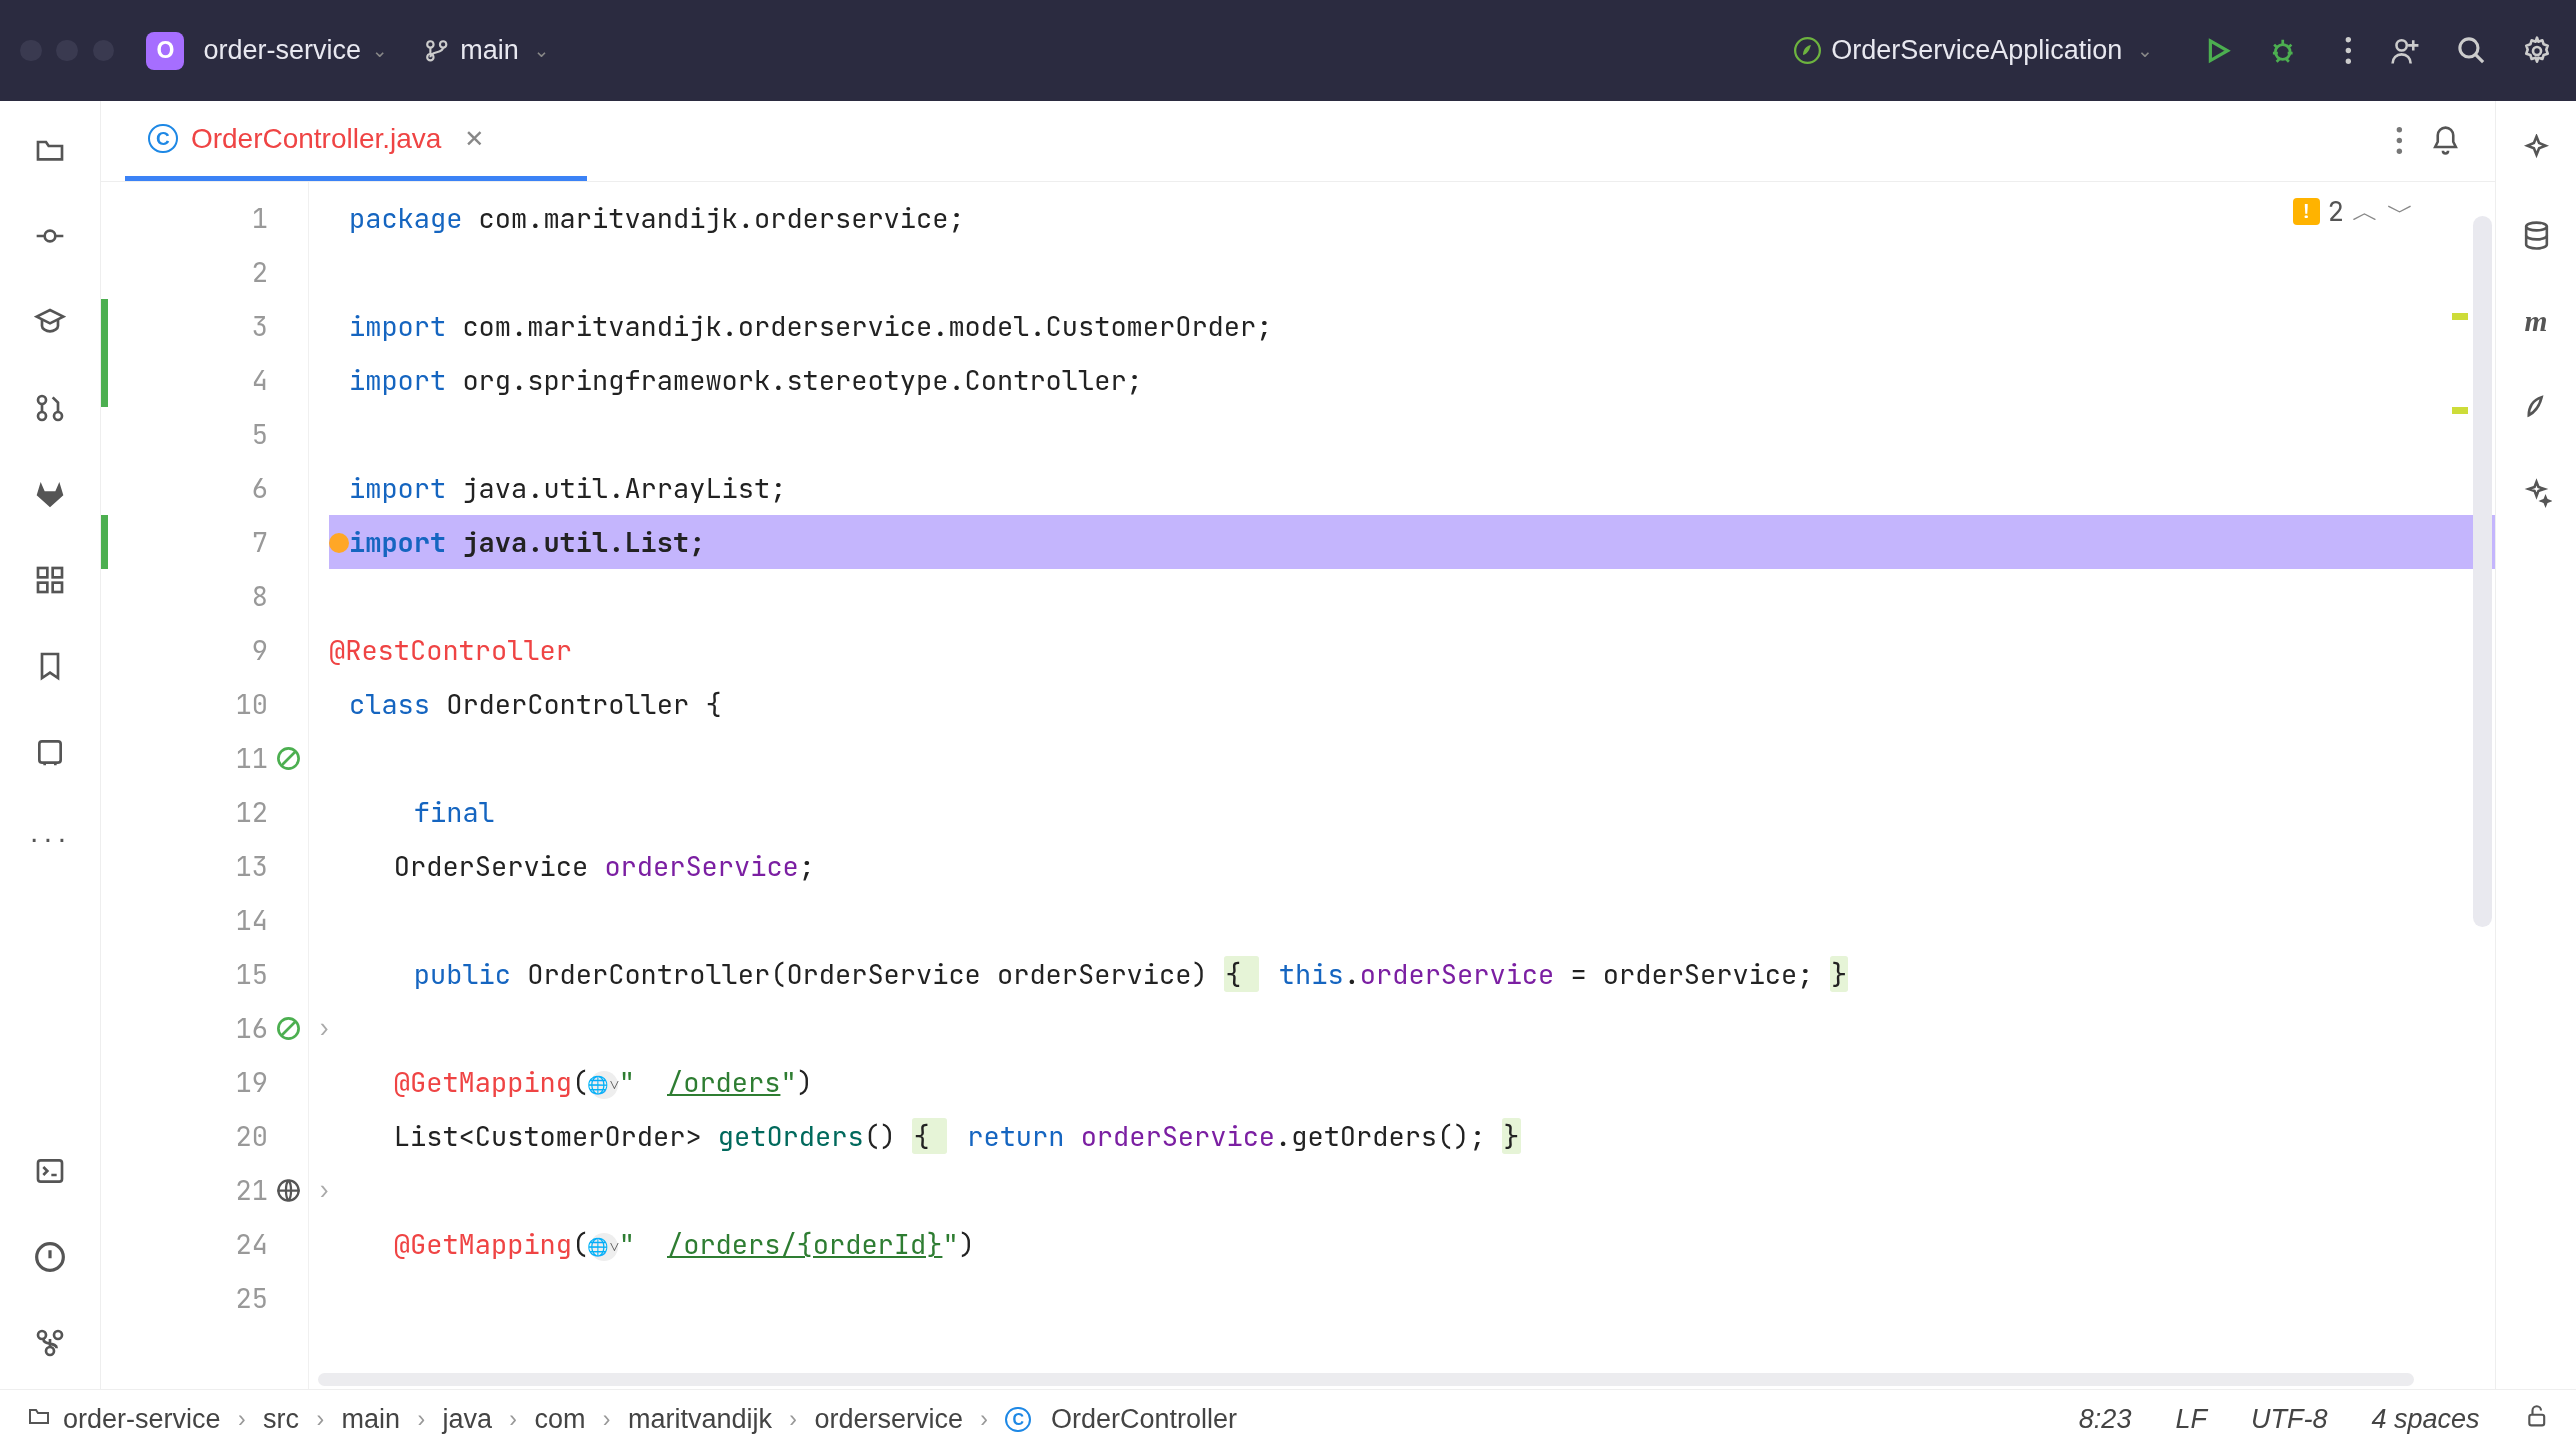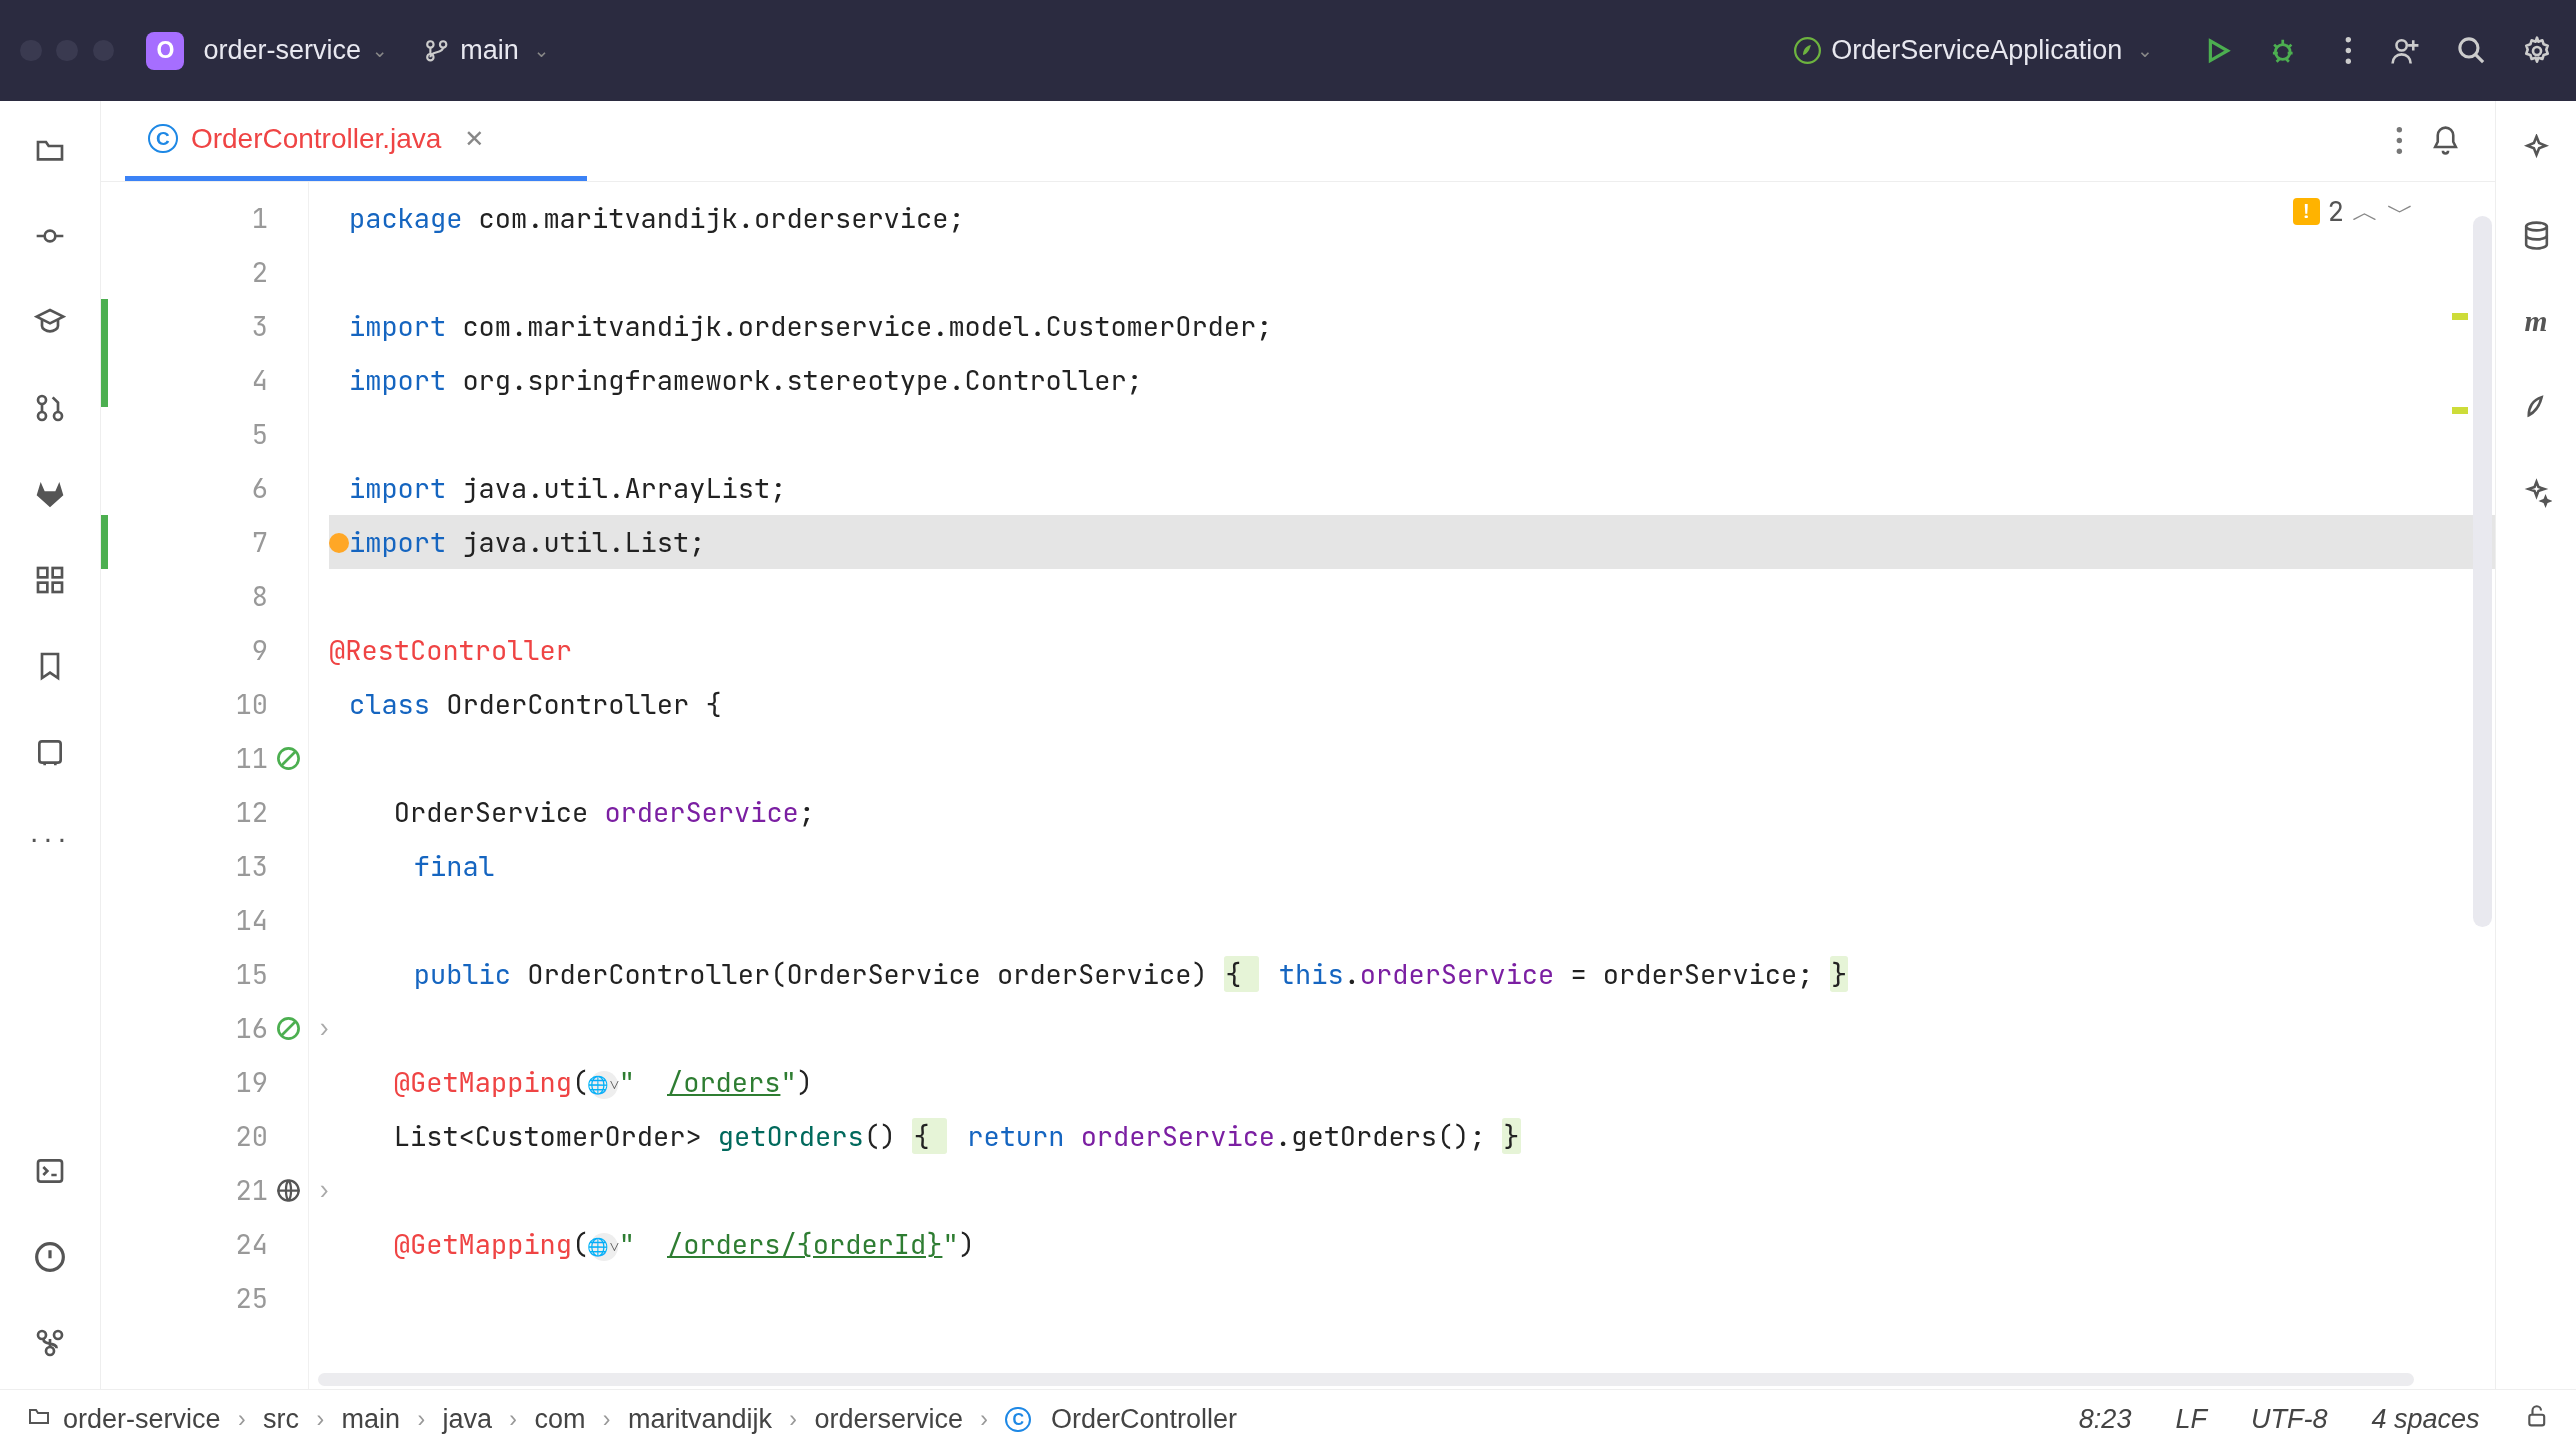--- a/index.html
+++ b/index.html
@@ -101,21 +101,21 @@
     .vcs-strip-3-4{position:absolute; top:calc(9.4px + 54px*2); left:0; width:6.7px; height:calc(54px*2); background:#4caf50;}
     .vcs-strip-7{position:absolute; top:calc(9.4px + 54px*6); left:0; width:6.7px; height:54px; background:#4caf50;}
     .g-icon{position:absolute; right:4px; width:32px;height:32px; display:flex;align-items:center;justify-content:center;}
     .g-fold{position:absolute; right:-23px; font-size:23px; color:#aaa;}
     .code {
       flex:1; padding-top:9.4px; padding-left: 20px;
       font-family: "JetBrains Mono","Menlo","Consolas",monospace;
       font-size: 27px; color:#222; position:relative; min-width:0; overflow:hidden;
     }
     .cline { height:54px; line-height:54px; white-space: pre; }
-    .hl-line { background:#e5e5e5; }
+    .hl-line { background:#c4b5fd;font-weight:bold; }
     .kw{color:#1565c0;margin-left:20px;}
     .ann{color:#ef4444;}
     .field{color:#7b1fa2;}
     .str{color:#2e7d32;}
     .str-u{color:#2e7d32; text-decoration: underline; margin-left: 32px;}
     .func{color:#00695c;}
     .brace-hl{background:#e6f4d7; border-radius:2.7px; padding:0 1.3px;}
     .dot-marker{
       display:inline-block; width:20px;height:20px;border-radius:50%;
       background:#ffa726; vertical-align:middle; position:absolute;
@@ -463,22 +463,22 @@
         <div class="cline"></div>
         <div class="cline"><span class="kw">import</span><span> com.maritvandijk.orderservice.model.CustomerOrder;</span></div>
         <div class="cline"><span class="kw">import</span><span> org.springframework.stereotype.Controller;</span></div>
         <div class="cline"></div>
         <div class="cline"><span class="kw">import</span><span> java.util.ArrayList;</span></div>
         <div class="cline hl-line"><span class="kw">import</span><span> java.util.List;</span></div>
         <div class="cline"></div>
         <div class="cline"><span class="ann">@RestController</span></div>
         <div class="cline"><span class="kw">class</span><span> OrderController </span><span>{</span></div>
         <div class="cline"></div>
+        <div class="cline">    <span class="kw">final</span></div>
         <div class="cline">    <span>OrderService </span><span class="field">orderService</span><span>;</span></div>
-        <div class="cline">    <span class="kw">final</span></div>
         <div class="cline"></div>
         <div class="cline">    <span class="kw">public</span><span> OrderController</span><span>(OrderService orderService) </span><span class="brace-hl">{ </span><span class="kw">this</span><span>.</span><span class="field">orderService</span><span> = orderService; </span><span class="brace-hl">}</span></div>
         <div class="cline"></div>
         <div class="cline">    <span class="ann">@GetMapping</span><span>(</span><span class="inline-glyph">🌐˅</span><span class="str">"</span><span class="str-u">/orders</span><span class="str">"</span><span>)</span></div>
         <div class="cline">    <span>List&lt;CustomerOrder&gt; </span><span class="func">getOrders</span><span>() </span><span class="brace-hl">{ </span><span class="kw">return </span><span class="field">orderService</span><span>.getOrders(); </span><span class="brace-hl">}</span></div>
         <div class="cline"></div>
         <div class="cline">    <span class="ann">@GetMapping</span><span>(</span><span class="inline-glyph">🌐˅</span><span class="str">"</span><span class="str-u">/orders/{orderId}</span><span class="str">"</span><span>)</span></div>
 
         <div class="h-scrollbar"></div>
       </div>

